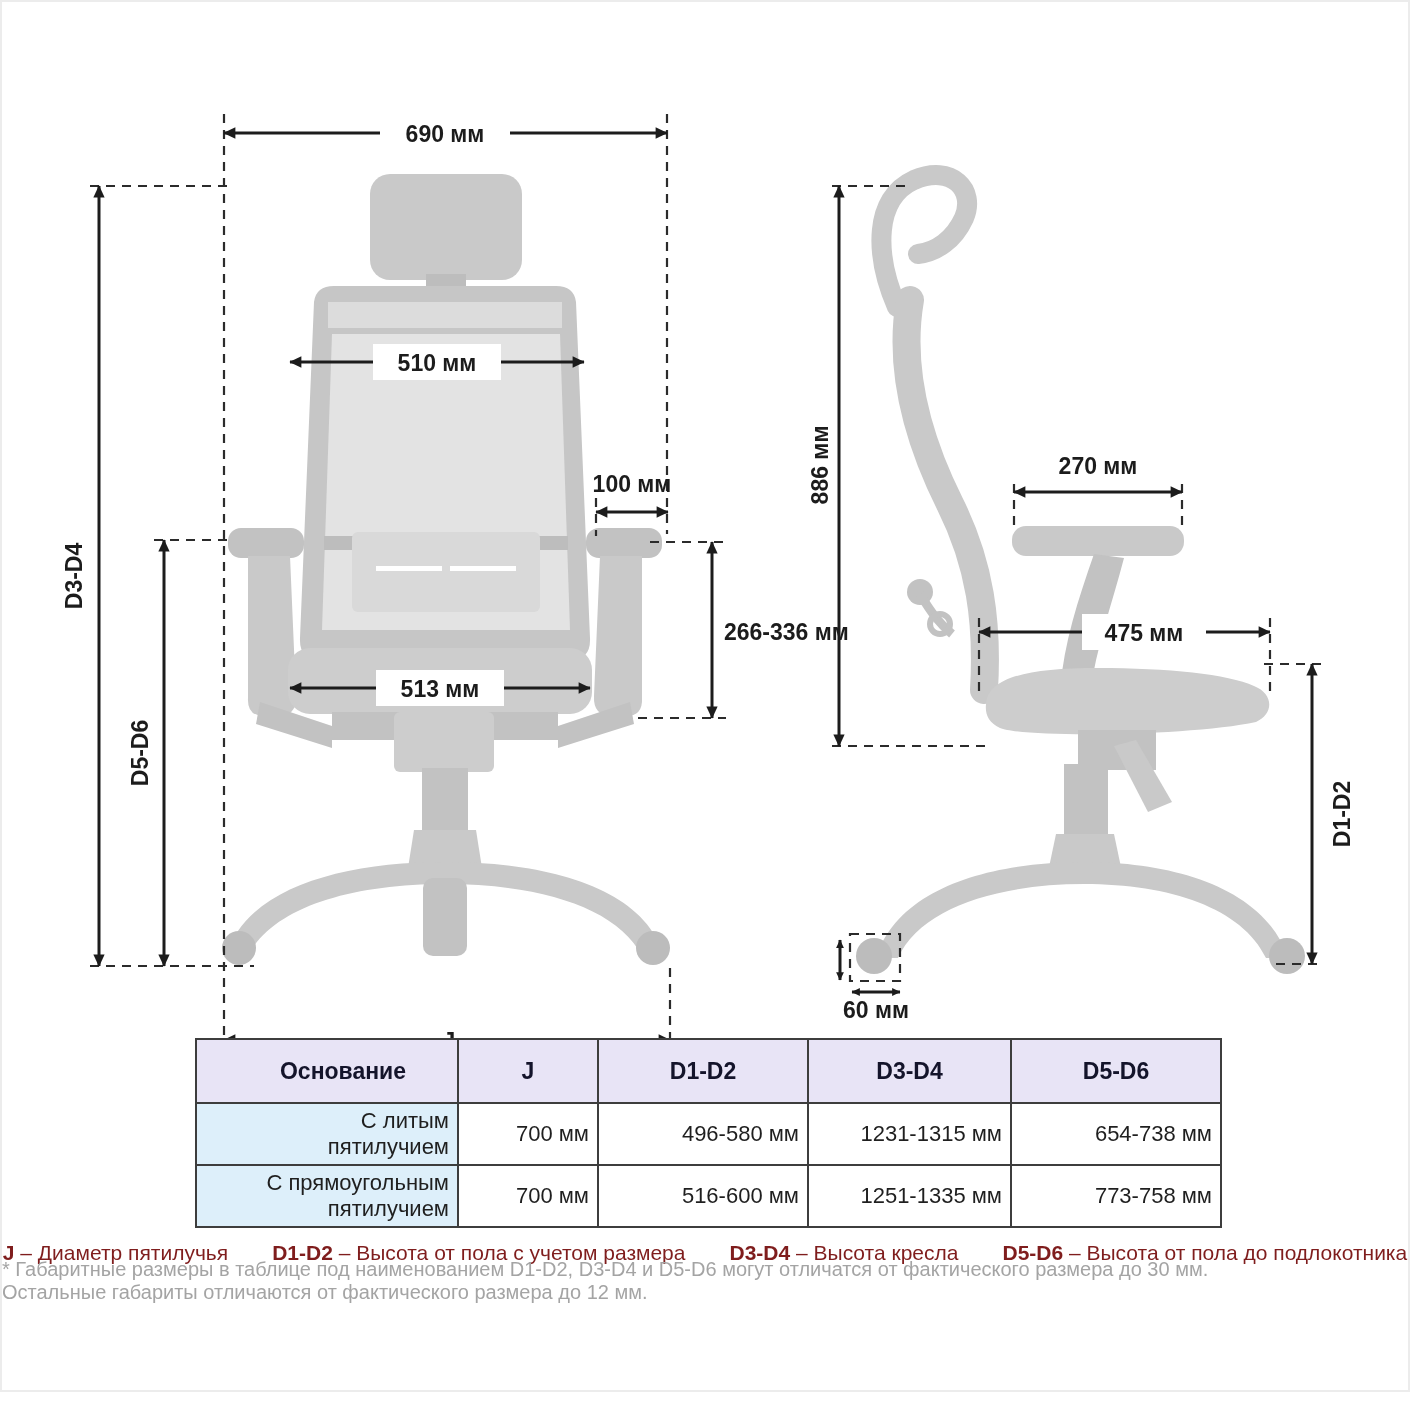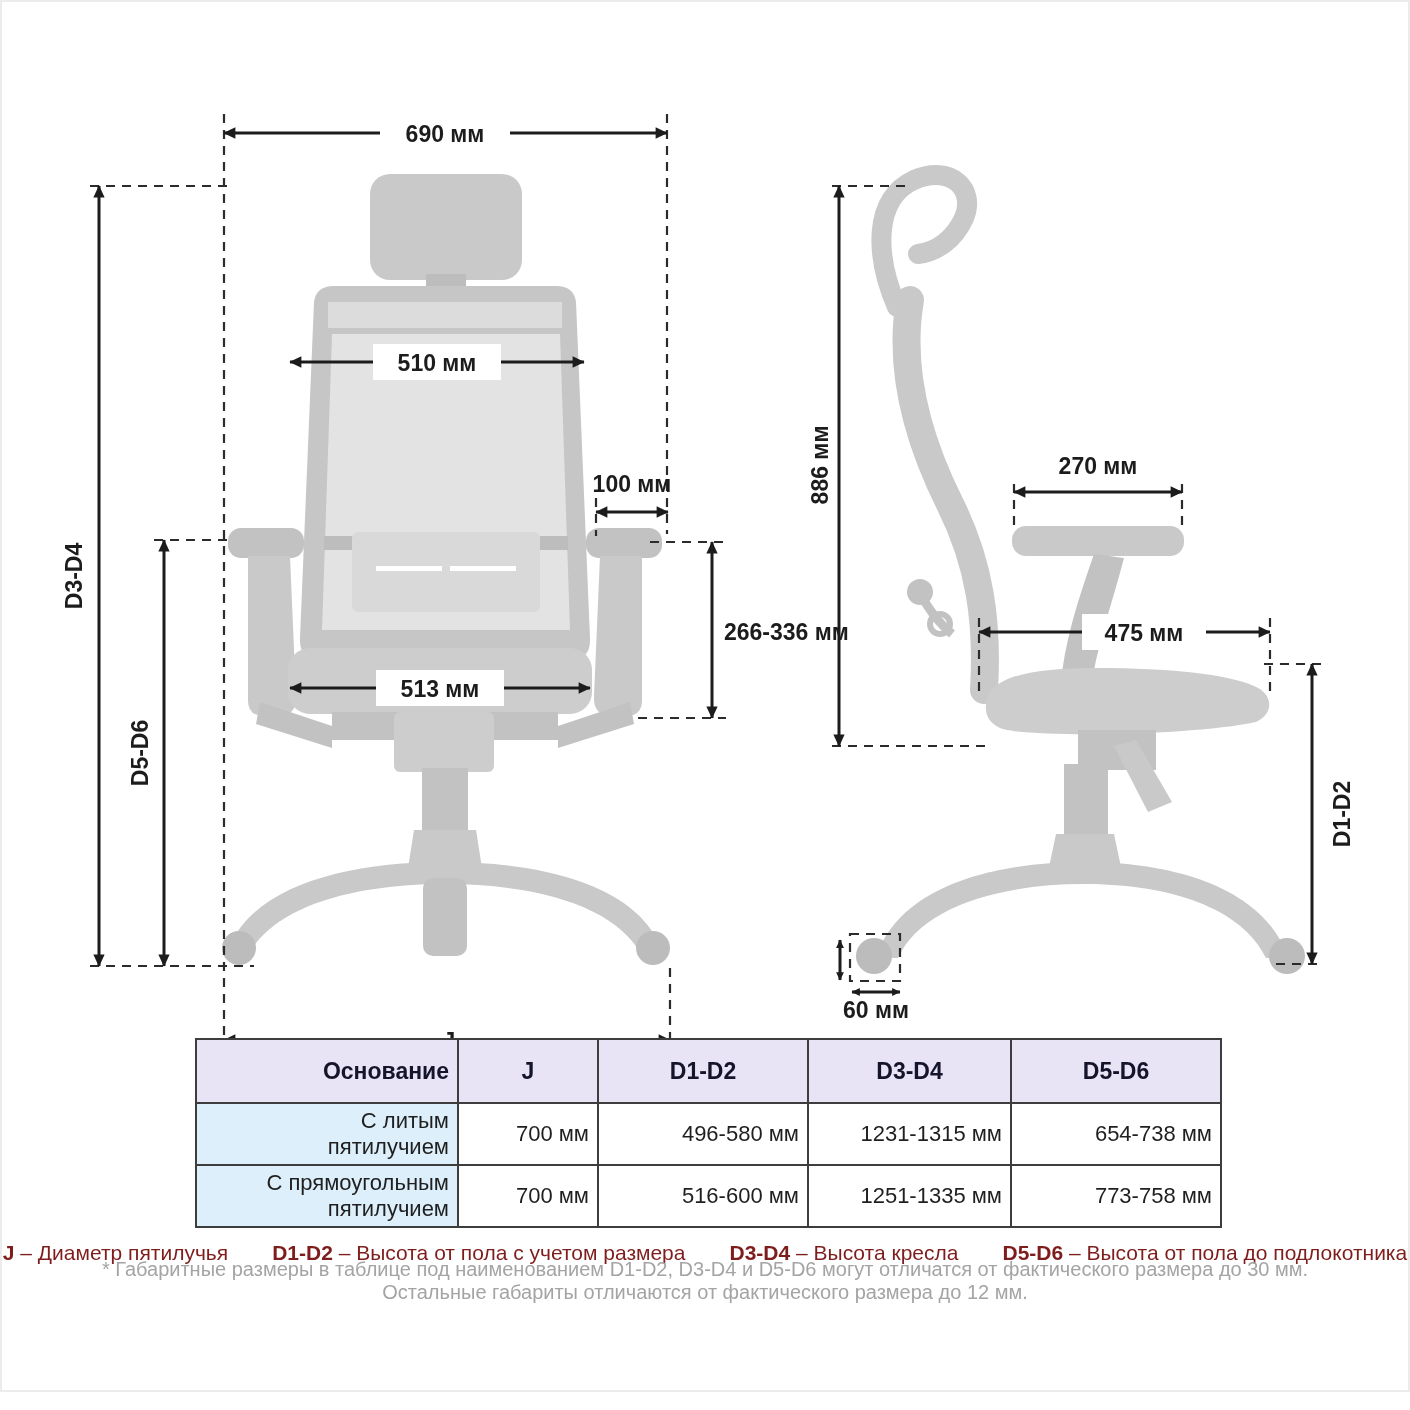--- a/index.html
+++ b/index.html
@@ -22,33 +22,33 @@
   .spec-table {
     position:absolute; left:193px; top:1036px; width:1025px;
     border-collapse:collapse; table-layout:fixed;
   }
   .spec-table th, .spec-table td {
     border:2px solid #3d3d3d; text-align:center; vertical-align:middle;
     background:#ffffff; color:#1f1f1f; font-size:22px; padding:4px 8px;
   }
   .spec-table th { background:#e8e4f6; color:#14142b; font-size:23px; font-weight:bold; height:64px; }
   .spec-table td { height:62px;text-align:right; }
-  .spec-table th.name { text-align:right; padding-left:40px; }
+  .spec-table th.name { text-align:center; padding-left:40px; }
   .spec-table td.name { text-align:right; padding-left:40px; background:#ddeffa; }
 
   
   .legend {
     position:absolute; left:0; top:1231px; width:100%;
     display:flex; justify-content:center; gap:44px;
     font-size:21px; color:#7f1d1d; white-space:nowrap;margin-top:8px;
   }
   .legend .li b { font-weight:bold; }
   .notes {
     position:absolute; left:0; top:1256px; width:100%;
-    text-align:center; font-size:20px; line-height:23px; color:#a4a4a4;
+    font-size:20px; line-height:23px; color:#a4a4a4;
   }
 </style>
 </head>
 <body>
 
 <div id="canvas">
 
 <svg width="1410" height="1410" viewBox="0 0 1410 1410">
   <defs>
     <marker id="ah" viewBox="0 0 12 12" refX="11" refY="6" markerWidth="17" markerHeight="13" markerUnits="userSpaceOnUse" orient="auto-start-reverse">

